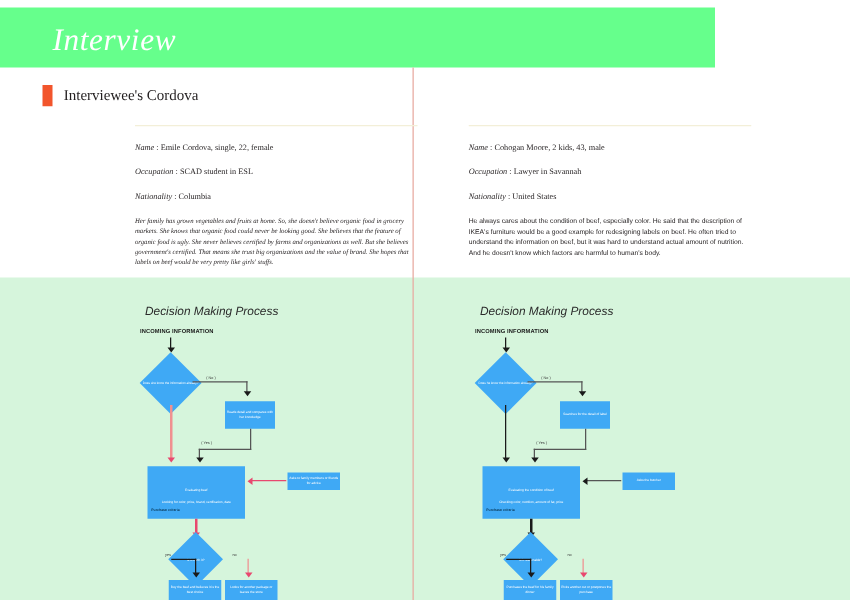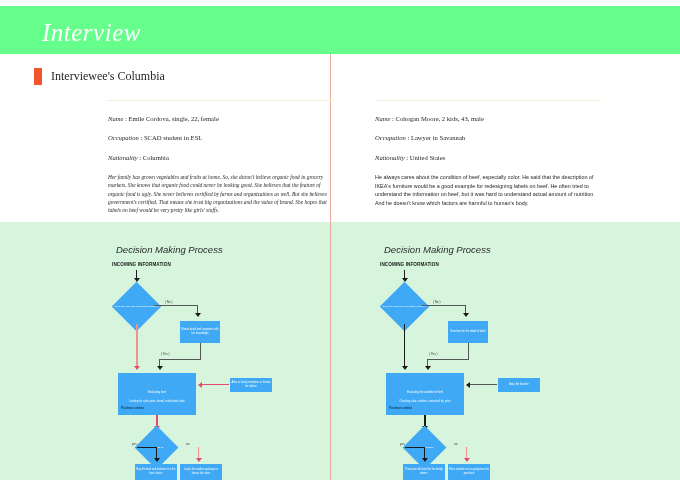--- a/index.html
+++ b/index.html
@@ -19,21 +19,21 @@
     height: 480px;
     background: #ffffff;
     box-sizing: border-box;
   }
 
   
   .header-band {
     position: absolute;
     left: 0;
     top: 6px;
-    width: 680px;
+    width: 572px;
     height: 48px;
     background: #66ff8c;
   }
   .header-title {
     position: absolute;
     left: 42px;
     top: 13px;
     font-family: "Liberation Serif", serif;
     font-style: italic;
     font-size: 25px;
@@ -237,21 +237,21 @@
 <body>
 
 <div class="page">
 
   <div class="header-band">
     <div class="header-title">Interview</div>
   </div>
 
   <div class="section-title-wrap">
     <div class="orange-marker"></div>
-    <div class="section-title">Interviewee's Columbia</div>
+    <div class="section-title">Interviewee's Cordova</div>
   </div>
 
   <div class="mint-area"></div>
 
   <div class="v-divider"></div>
 
   <div class="profile left">
     <div class="hr-cream"></div>
     <div class="field">
       <span class="lbl">Name</span><span> : </span><span>Emile Cordova, single, 22, female</span>

